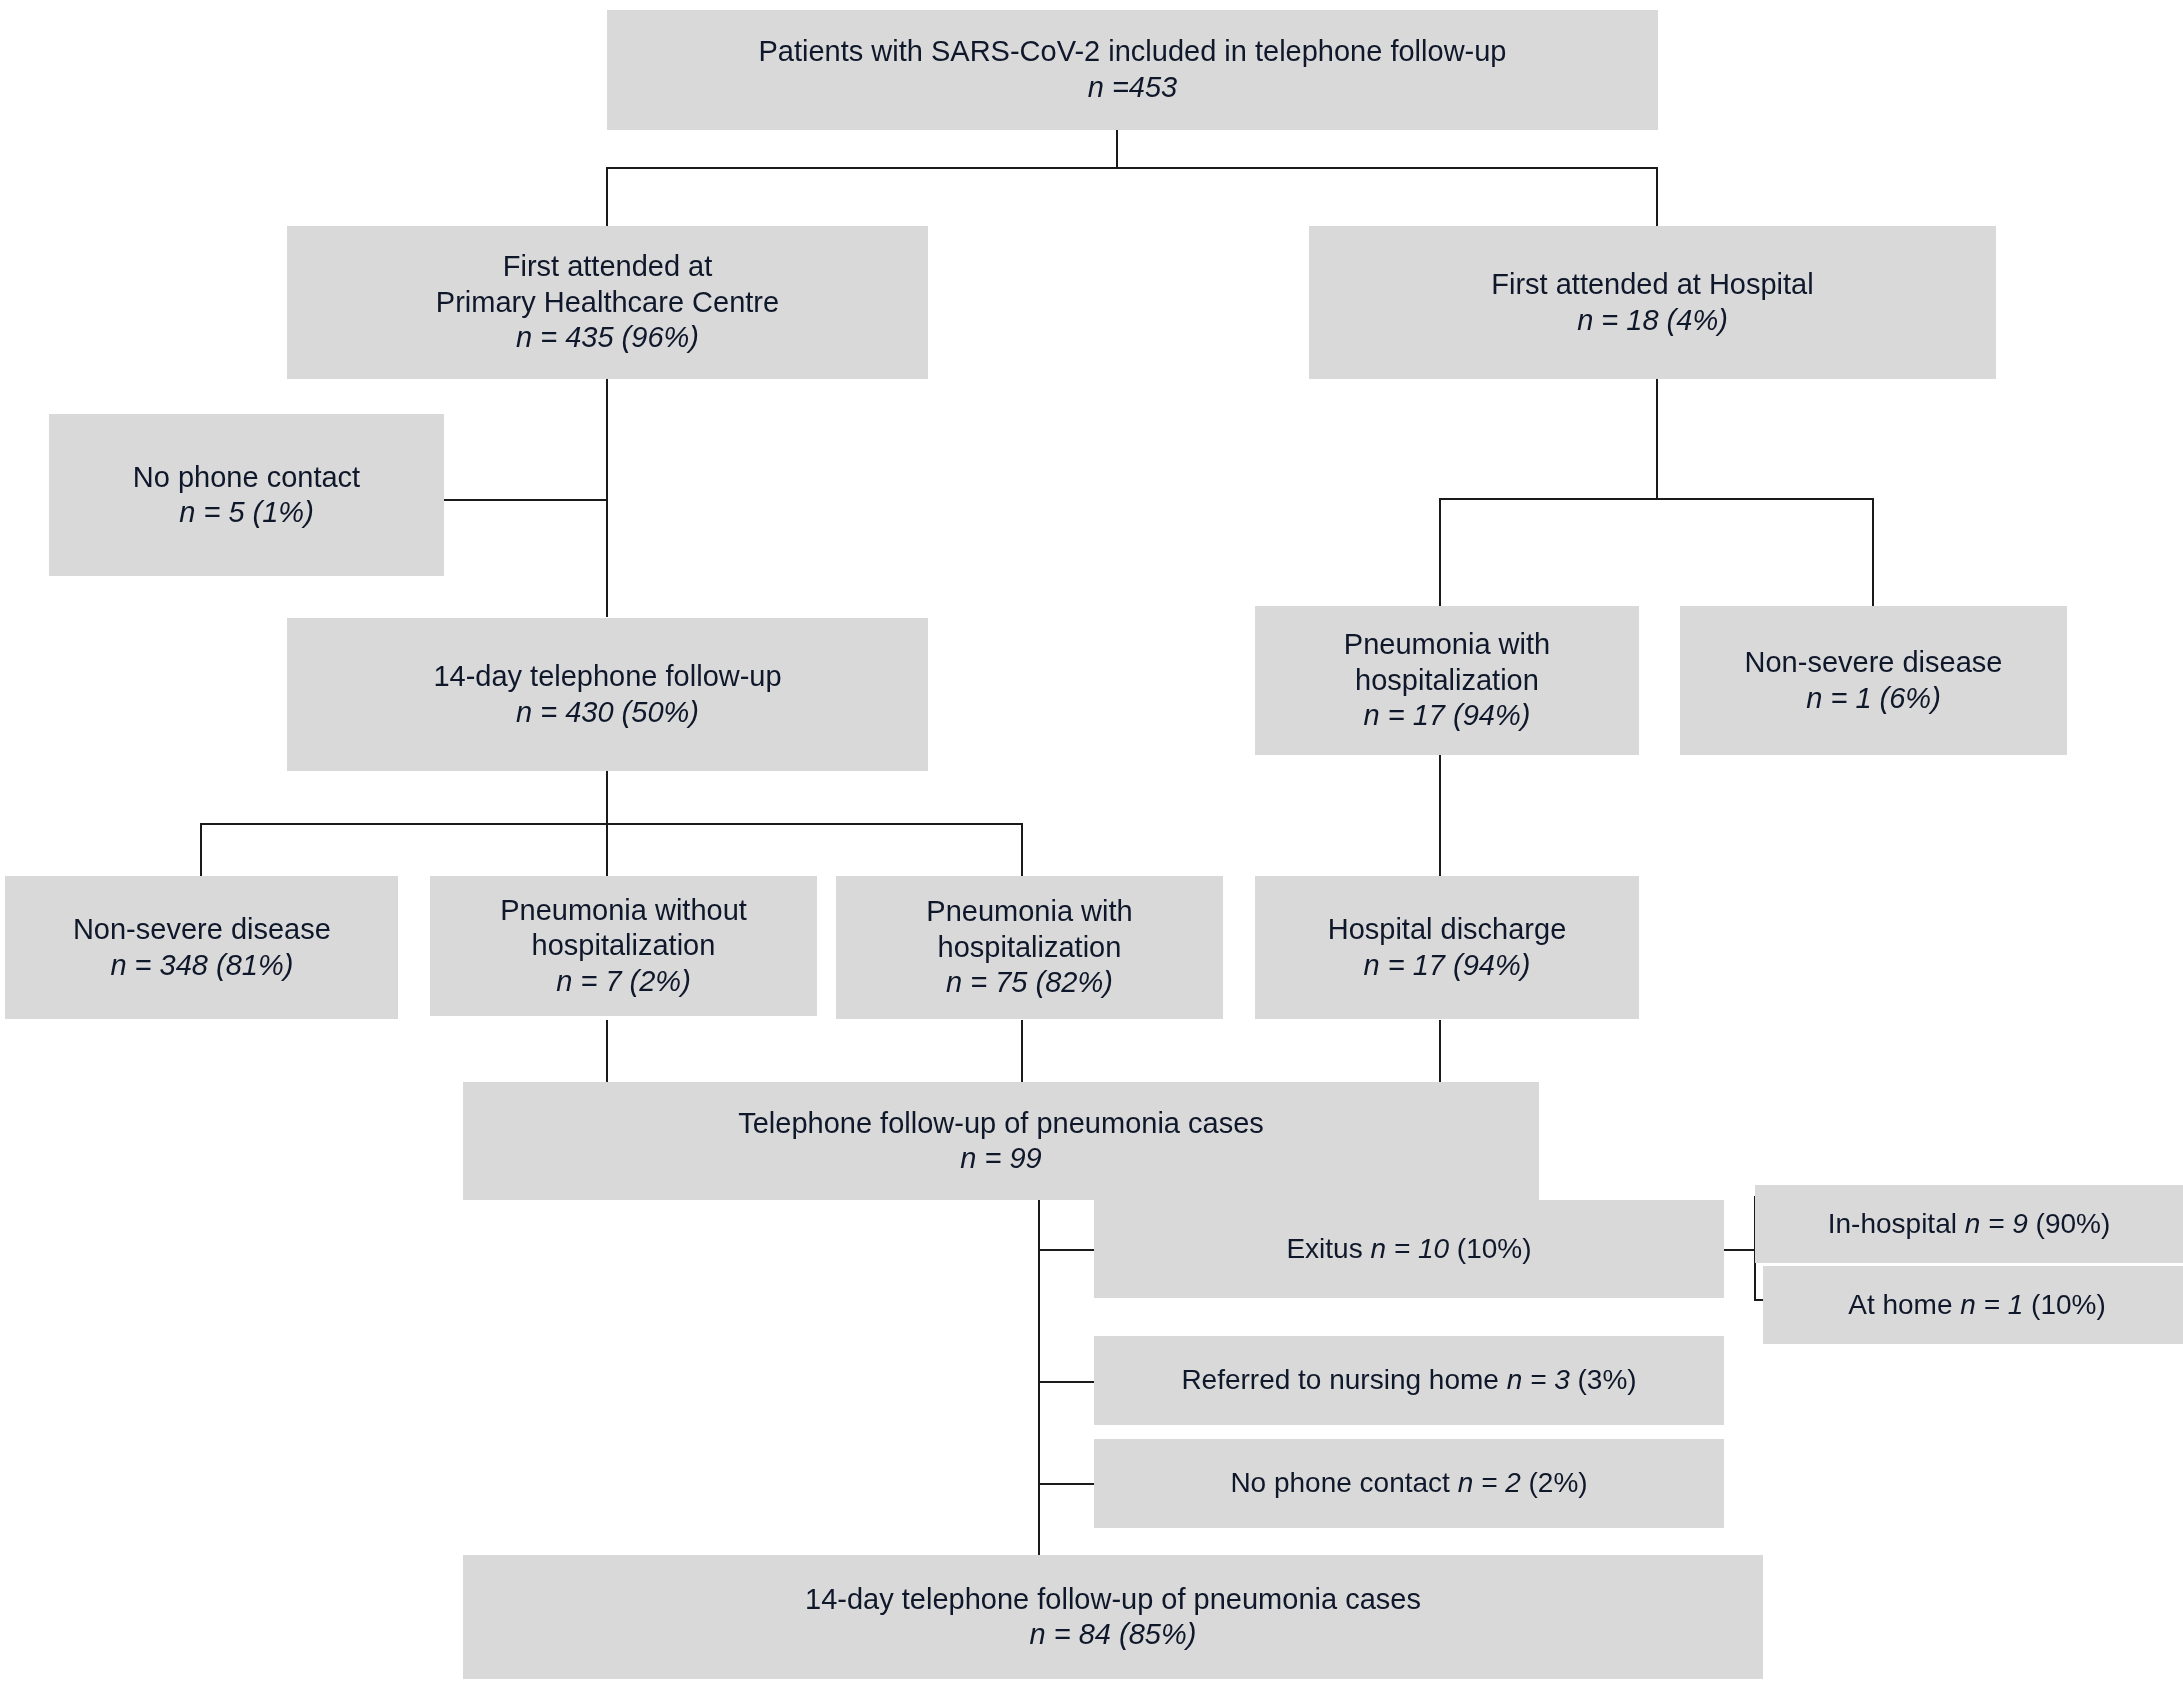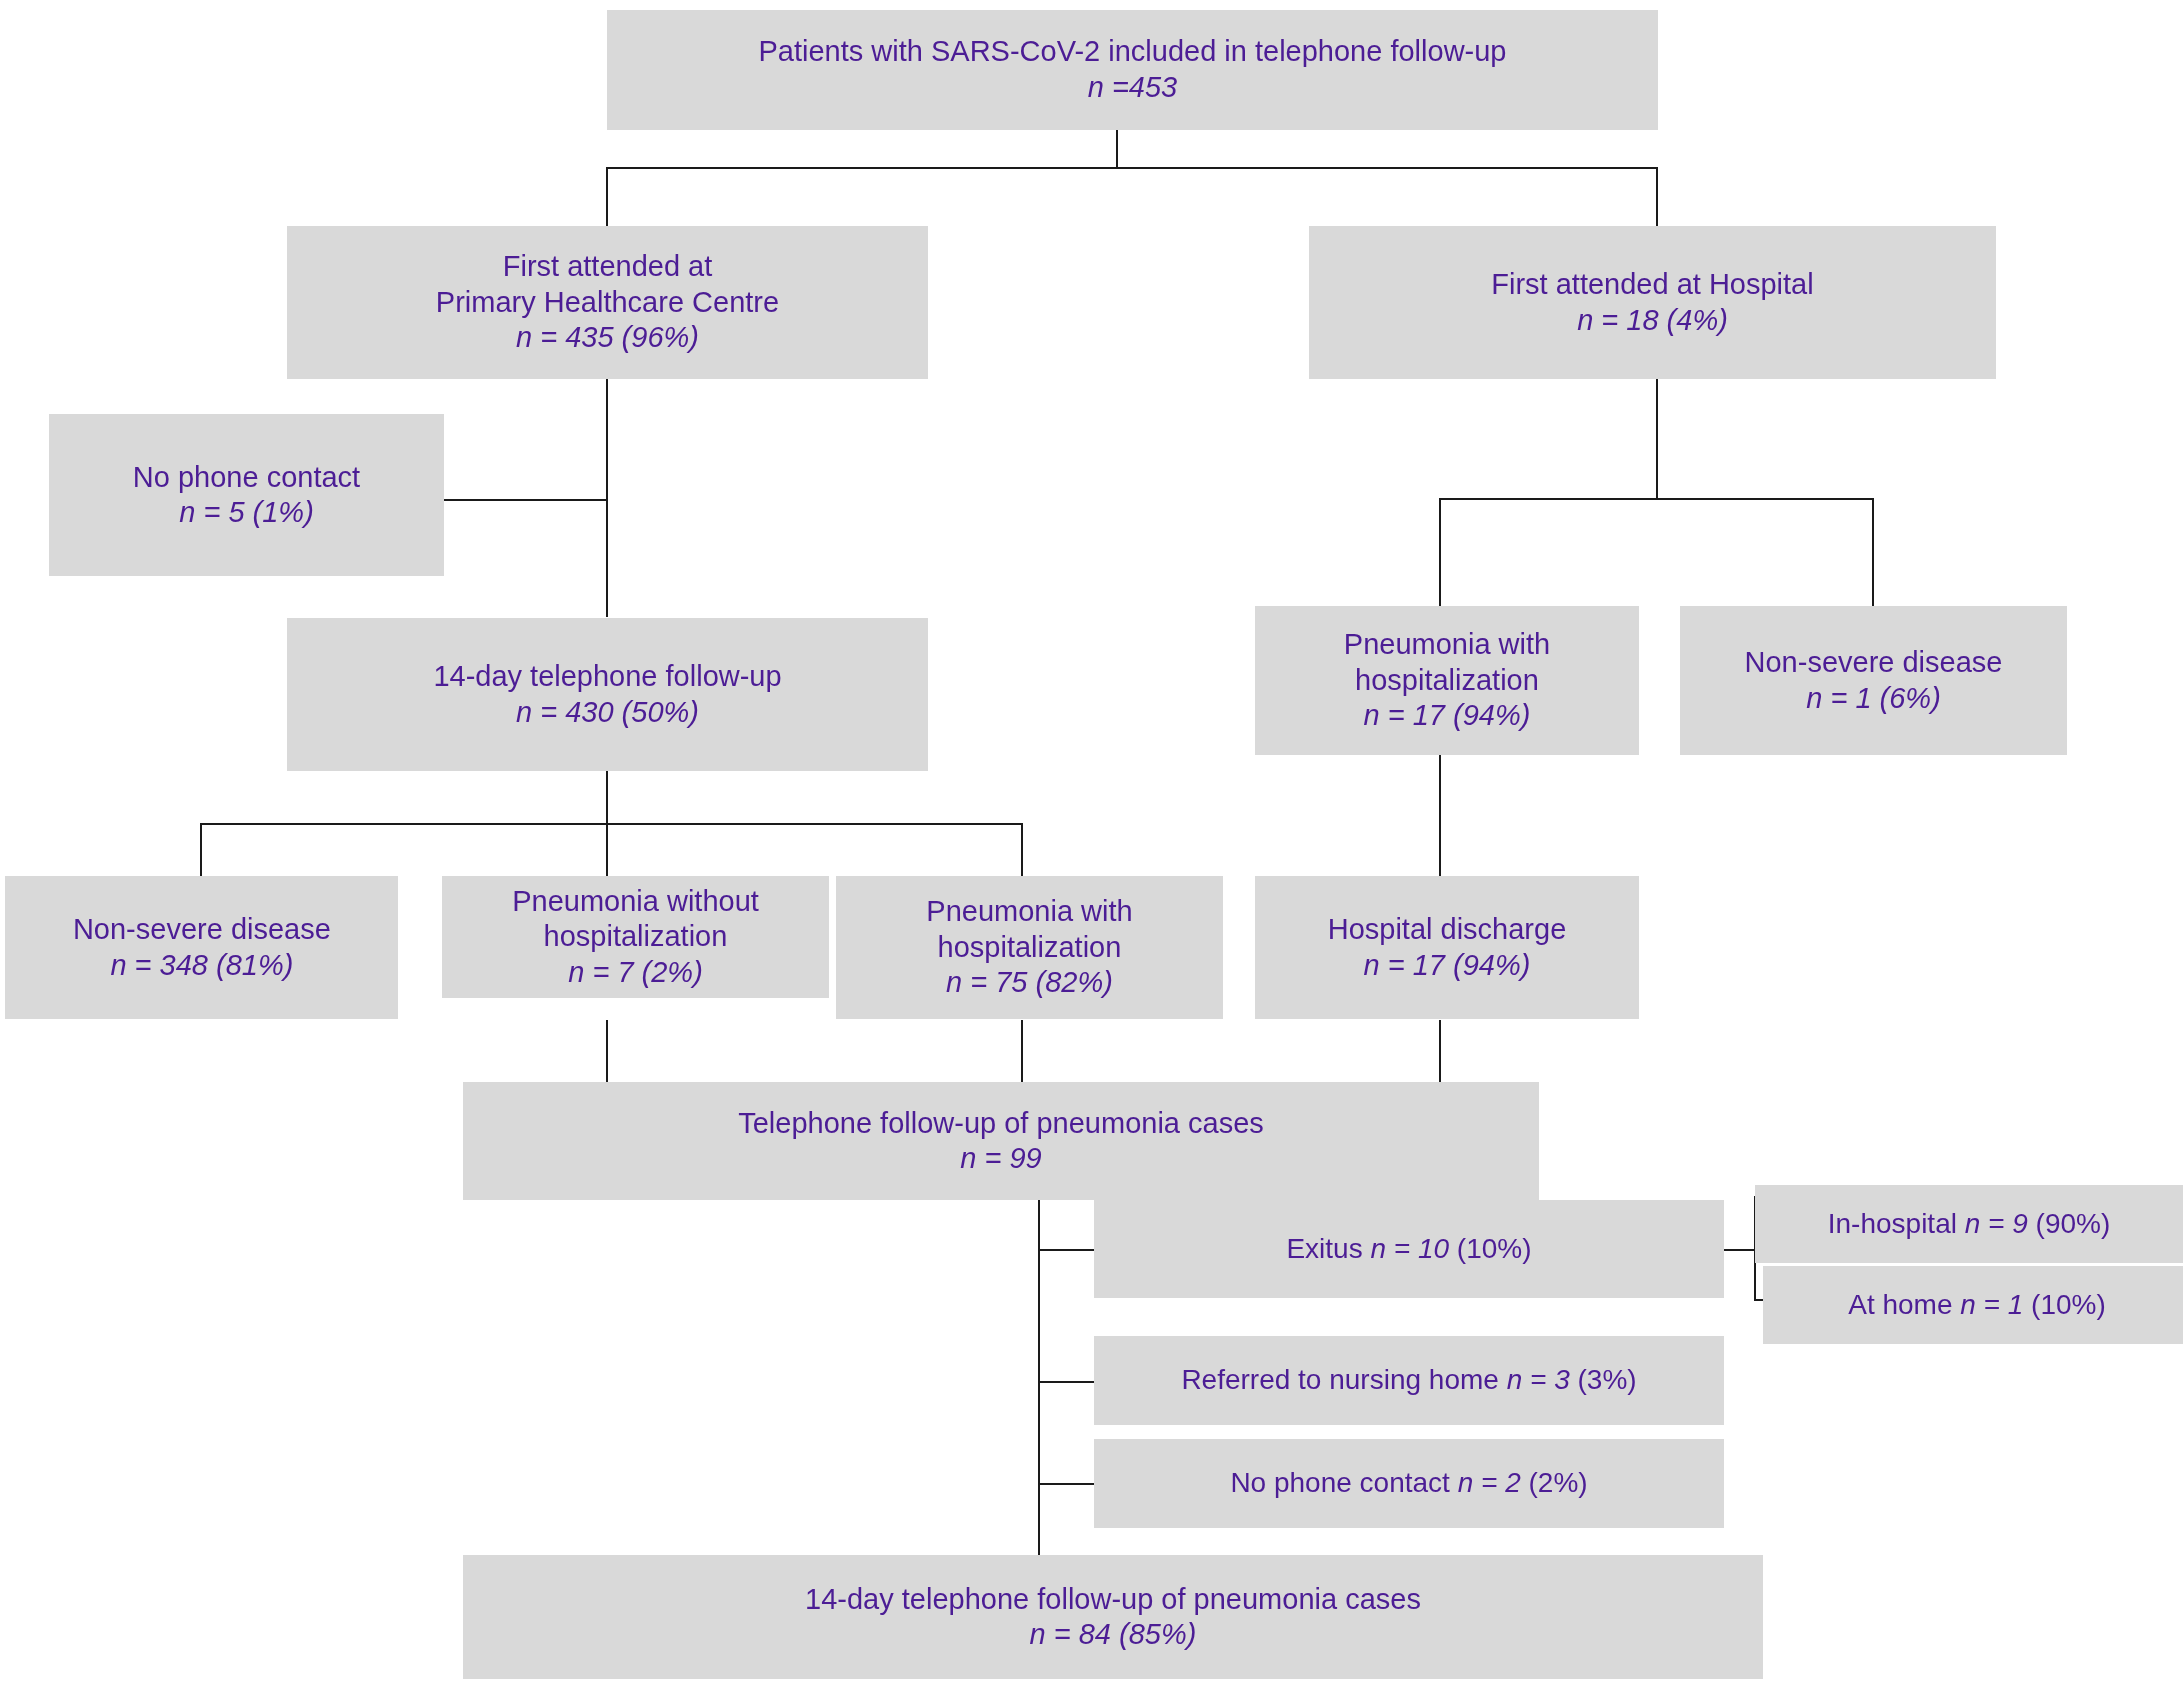--- a/index.html
+++ b/index.html
@@ -16,21 +16,21 @@
     overflow: hidden;
   }
   .node {
     position: absolute;
     background: #d9d9d9;
     display: flex;
     flex-direction: column;
     align-items: center;
     justify-content: center;
     box-sizing: border-box;
-    color: #4c1d95;
+    color: #0f172a;
     line-height: 1.22;
     text-align: center;
     padding: 2.2px 5.4px;
   }
   .node .ln {
     display: block;
     white-space: nowrap;
   }
   .node .ln.it {
     font-style: italic;
@@ -125,21 +125,21 @@
   <div class="node fs-big" style="left:1680px; top:606px; width:387px; height:149px;">
     <span class="ln">Non-severe disease</span>
     <span class="ln it">n = 1 (6%)</span>
   </div>
 
   <div class="node fs-big" style="left:5.4px; top:876px; width:393px; height:143px;">
     <span class="ln">Non-severe disease</span>
     <span class="ln it">n = 348 (81%)</span>
   </div>
 
-  <div class="node fs-big" style="left:430px; top:876px; width:387px; height:122px;margin-left:12px;">
+  <div class="node fs-big" style="left:430px; top:876px; width:387px; height:140px;">
     <span class="ln">Pneumonia without</span>
     <span class="ln">hospitalization</span>
     <span class="ln it">n = 7 (2%)</span>
   </div>
 
   <div class="node fs-big" style="left:836px; top:876px; width:387px; height:143px;">
     <span class="ln">Pneumonia with</span>
     <span class="ln">hospitalization</span>
     <span class="ln it">n = 75 (82%)</span>
   </div>

